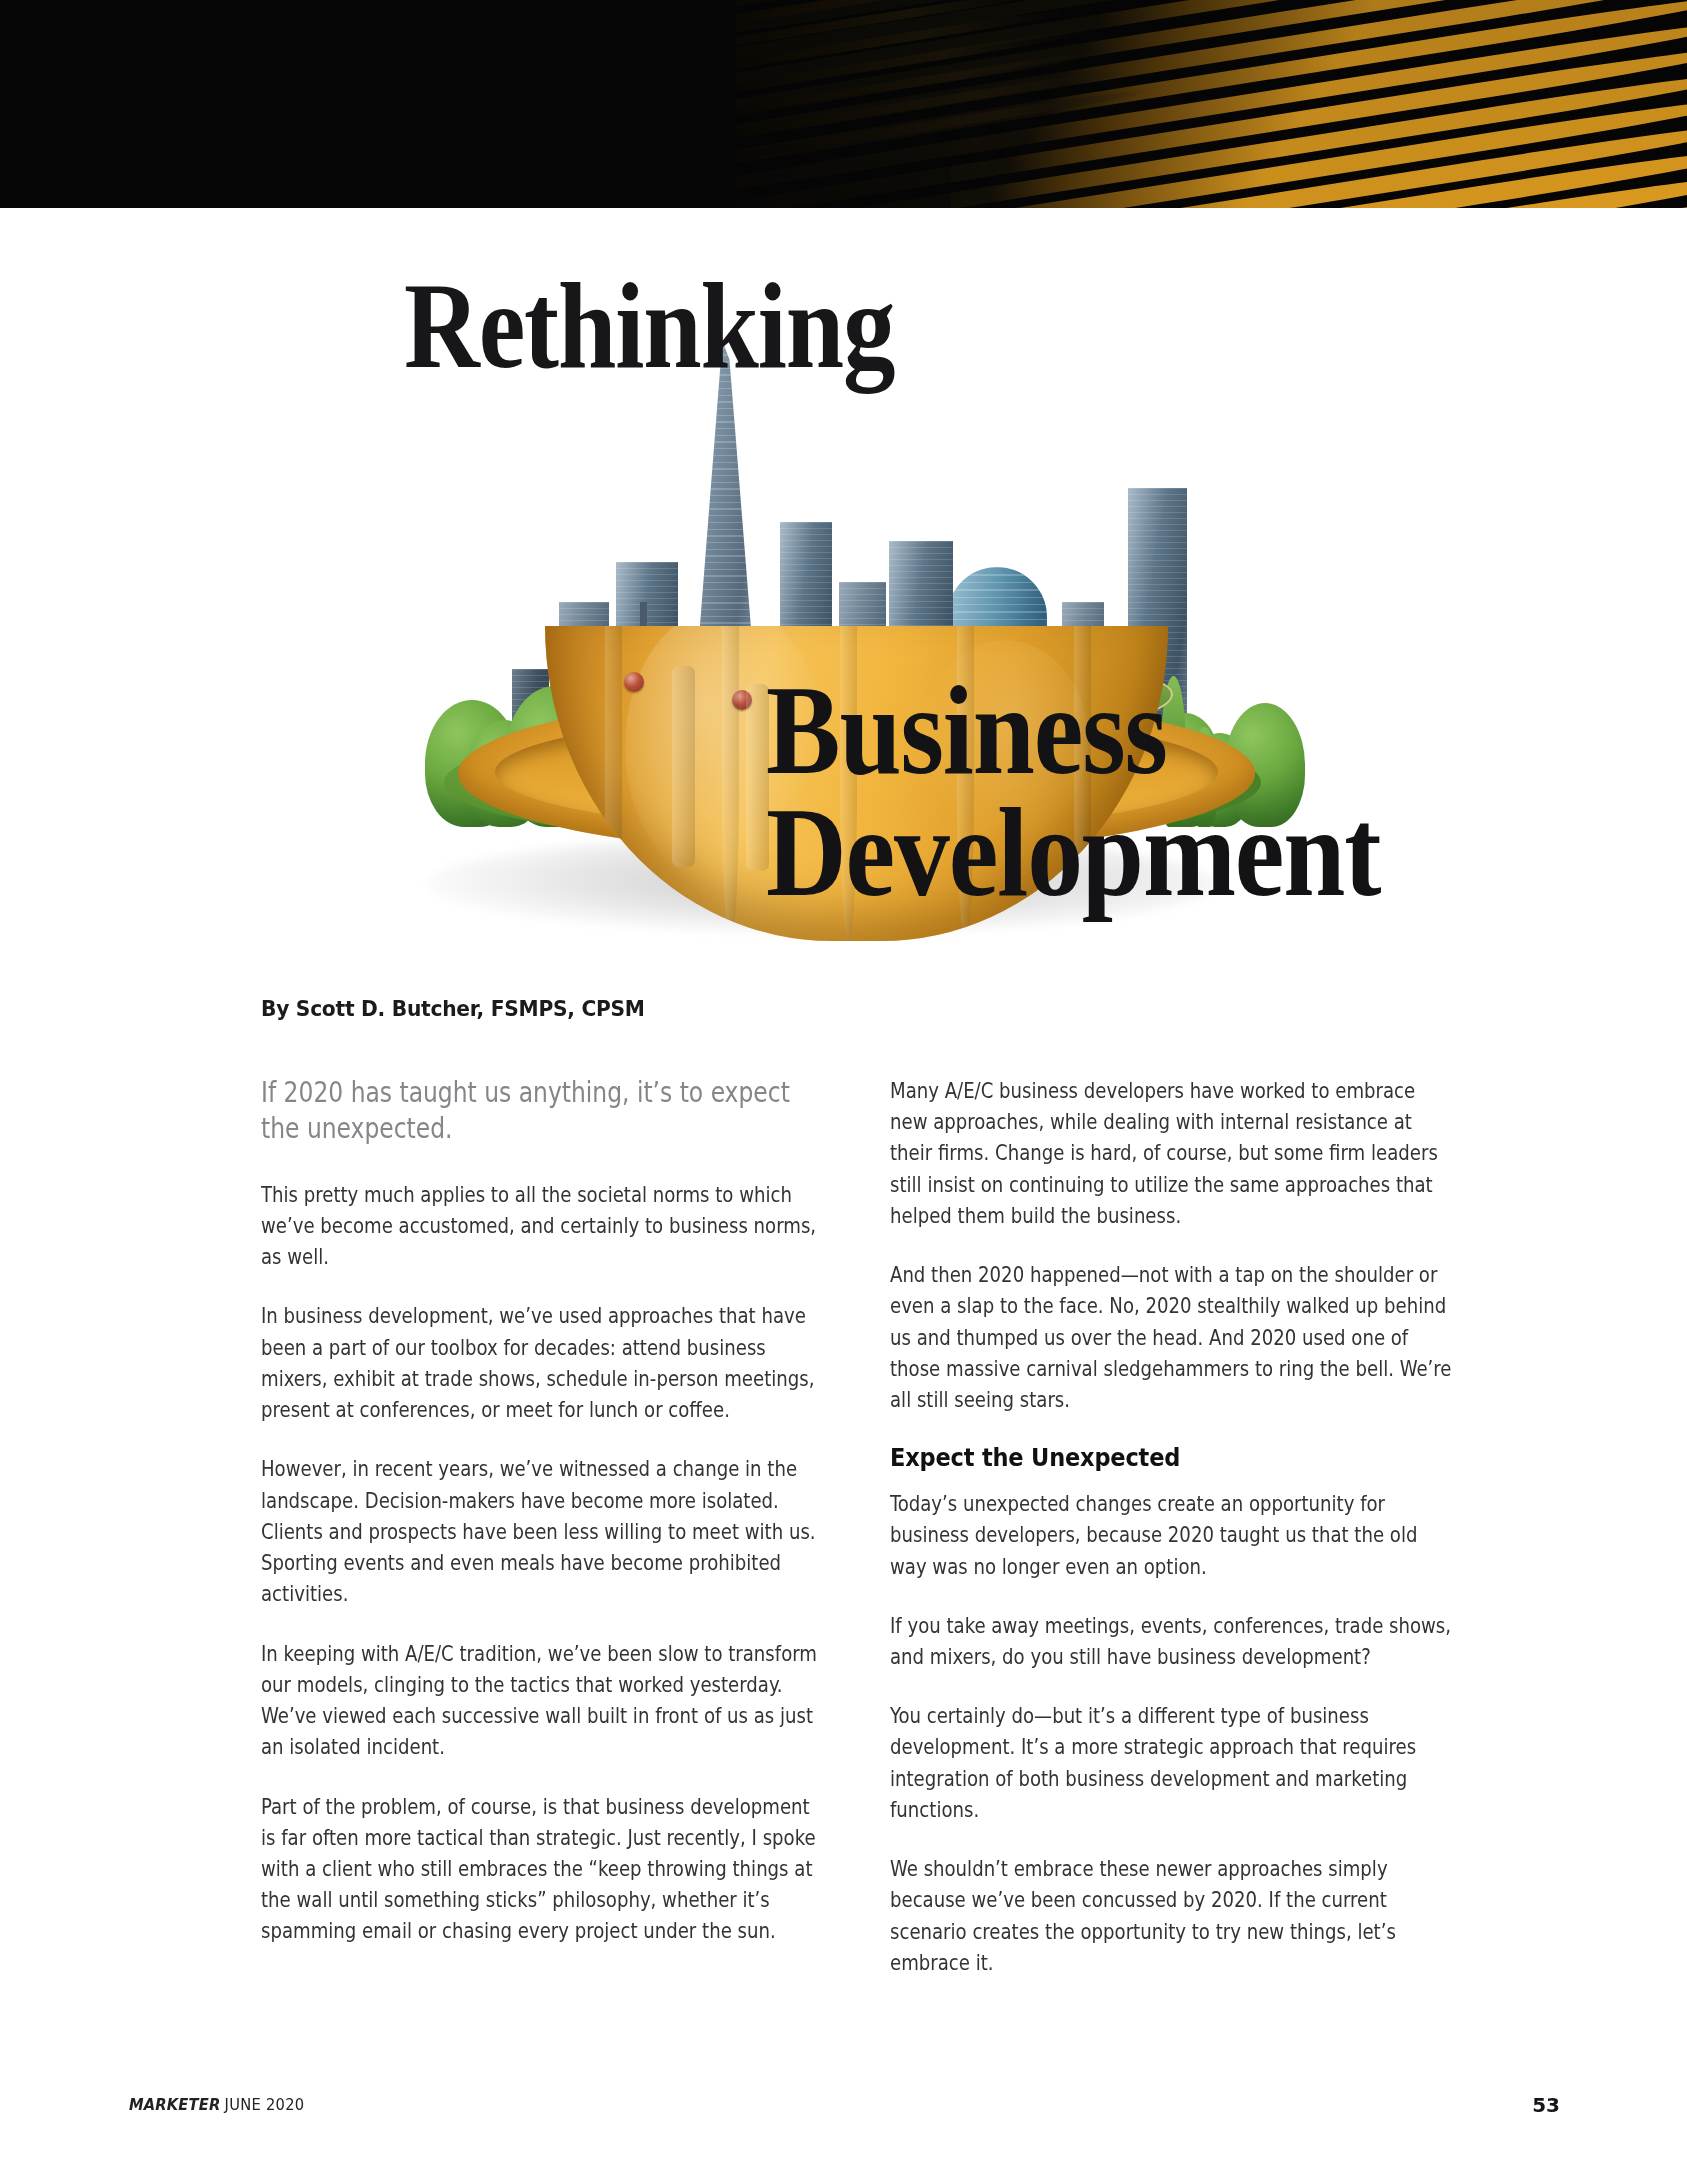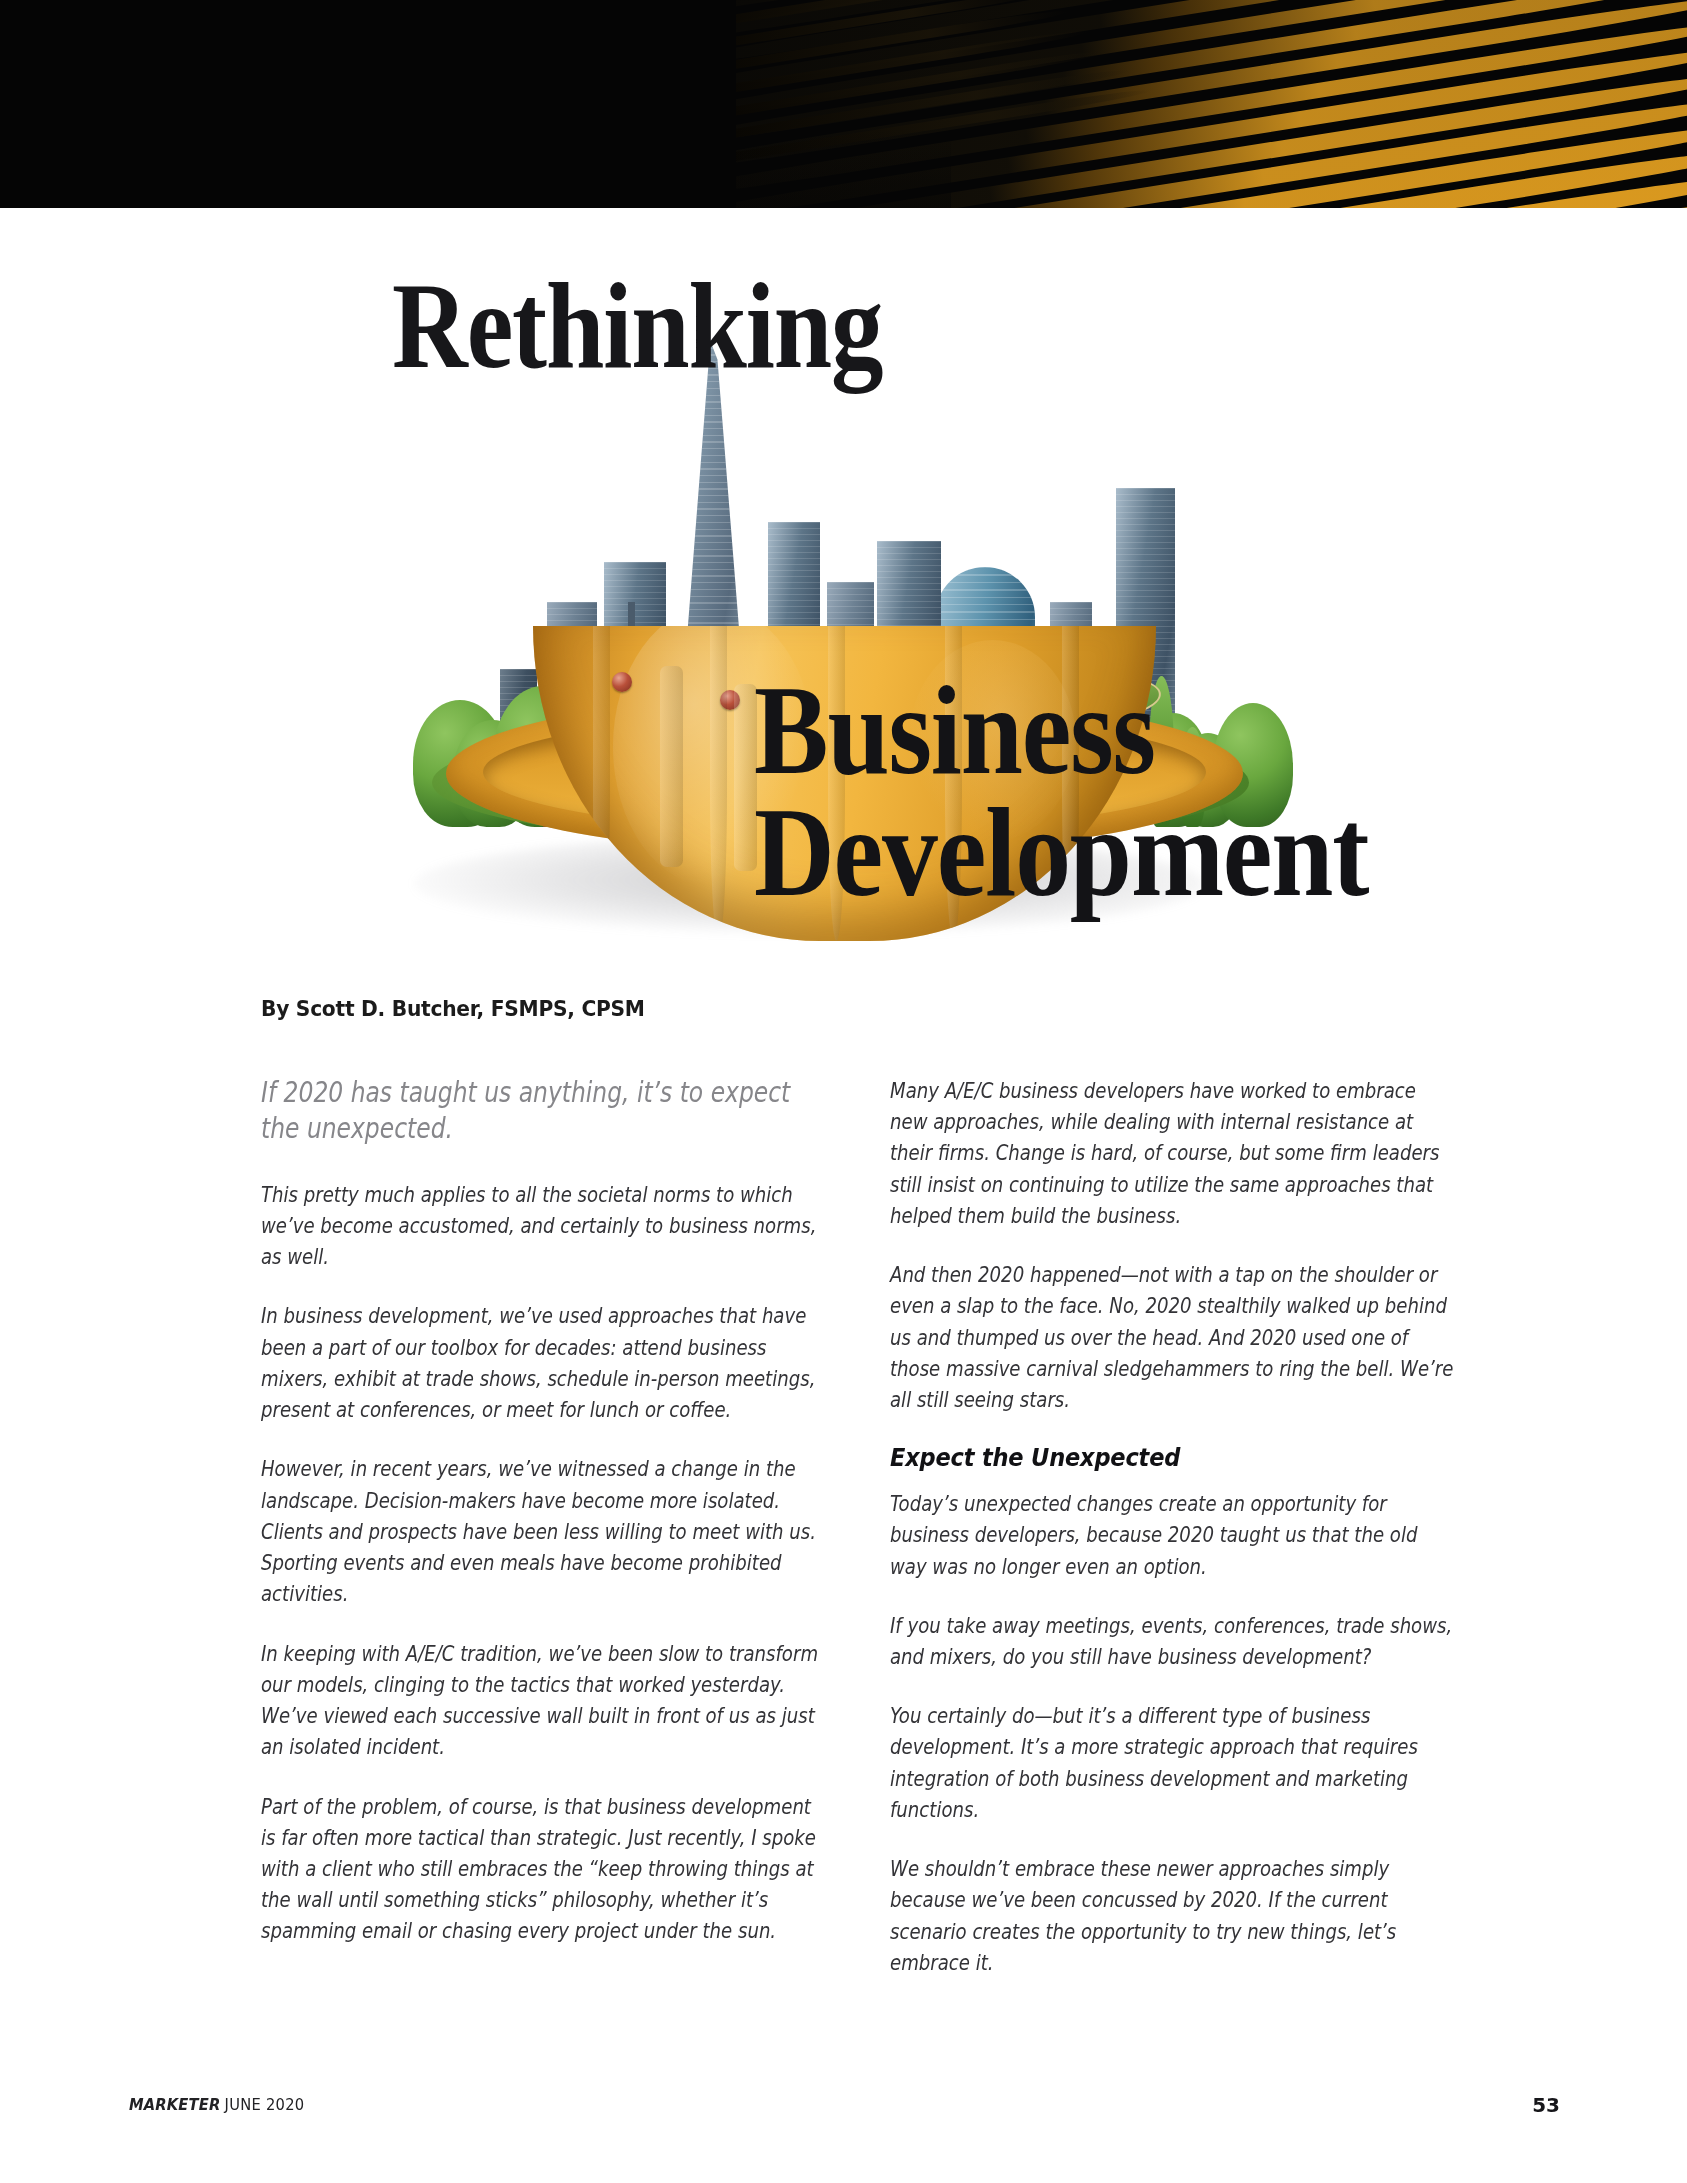--- a/index.html
+++ b/index.html
@@ -111,21 +111,21 @@
     font-weight: 700;
     font-size: 48px;
     letter-spacing: -0.7px;
     color: #ffffff;
     white-space: nowrap;
   }
 
   
   #hero {
     position: absolute;
-    left: 4px; top: 208px;
+    left: 16px; top: 208px;
     width: 1512px;
     height: 750px;
   }
 
   
   .skyline {
     position: absolute;
     left: 469px;
     bottom: 155px;
     width: 710px;
@@ -397,21 +397,20 @@
     transform-origin: left top;
   }
 
   #cols {
     position: absolute;
     left: 261px;
     top: 1075px;
     width: 1198px;
     display: flex;
     gap: 60px;
-    font-style: italic;
   }
   .col { width: 569px; }
 
   .lede {
     font-family: "DejaVu Sans Condensed", "DejaVu Sans", sans-serif;
     font-size: 28px;
     line-height: 1.30;
     color: #86868a;
     margin: 0 0 31px 0;
     transform: scaleX(0.93);

